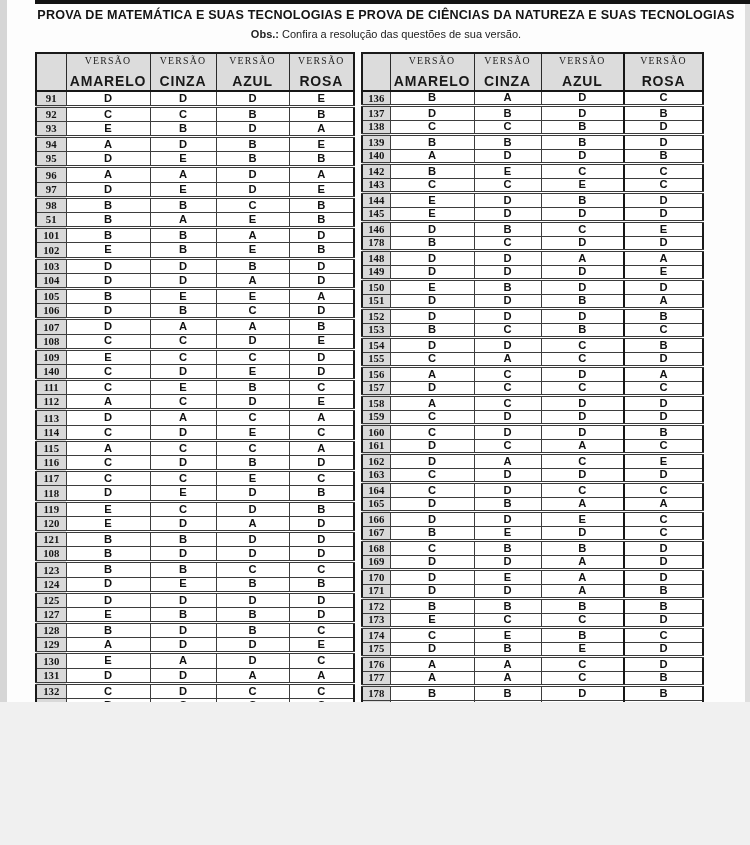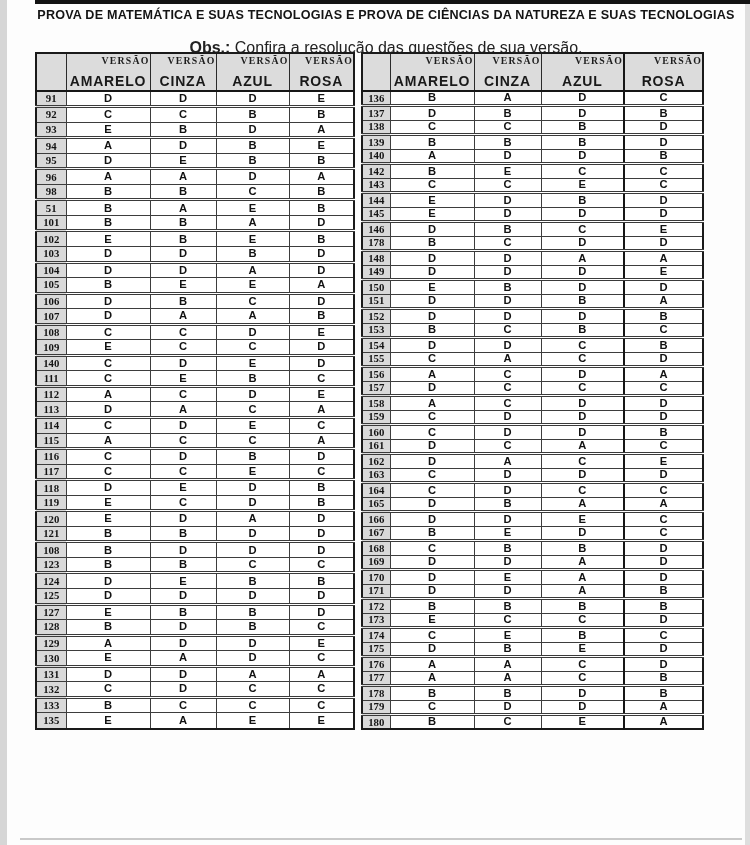--- a/index.html
+++ b/index.html
@@ -1,35 +1,35 @@
 <!DOCTYPE html>
 <html><head>
 <meta charset="utf-8">
 <style>
   * { margin:0; padding:0; box-sizing:border-box; }
   html,body { background:#f0f0f0; }
   .sheet {
     position:relative;
-    width:750px; height:845px;
+    width:750px; height:702px;
     background:#fdfdfd;
     overflow:hidden;
     font-family:"Liberation Sans", sans-serif;
     color:#111;
     padding-left:32px;
   }
   .edge-strip-left  { position:absolute; left:0; top:0; width:7px; height:100%; background:#d6d6d6; }
   .edge-strip-right { position:absolute; right:0; top:0; width:5px; height:100%; background:#dedede; }
   .top-bar { position:absolute; left:35px; right:0; top:0; height:4px; background:#131313; }
 
   .page-header { position:absolute; left:30px; right:8px; top:8px; text-align:center; }
   .page-title {
     font-size:12.6px; font-weight:bold; letter-spacing:0.2px;
     color:#141414;
   }
-  .page-note { margin-top:17px; font-size:16px; color:#222; }
+  .page-note { margin-top:6px; font-size:11px; color:#222; }
   .page-note b { font-weight:bold; }
 
   .tables-wrap { position:absolute; left:35px; top:52px; display:flex; gap:6px; }
 
   table.answers { border-collapse:collapse; table-layout:fixed; background:#fff; }
   table.answers { border:2px solid #1a1a1a; }
 
   
   #table-left  col.c-q  { width:30px; }
   #table-left  col.c-1  { width:84px; }
@@ -46,23 +46,22 @@
     background:#dcdcdc;
     border:1px solid #2b2b2b;
     border-bottom:2px solid #161616;
     height:36px;
     vertical-align:middle;
     text-align:center;
     padding:1px 0;
   }
   th .vlabel {
     font-family:"Liberation Serif", serif;
-    font-weight:bold; font-size:9.8px; letter-spacing:1.2px;
+    font-weight:normal; font-size:9.8px; letter-spacing:1.2px;
     color:#1d1d1d;
-    text-align:right;
   }
   th .vname {
     font-family:"Liberation Sans", sans-serif;
     font-weight:800; font-size:14px; letter-spacing:0.8px;
     color:#191919; margin-top:7px;
   }
   th.corner { border-right:2px solid #161616; }
 
   table.answers td {
     border:1px solid #3d3d3d;
@@ -172,20 +171,27 @@
             <td class="ans">B</td>
           </tr>
           <tr>
             <td class="qnum">96</td>
             <td class="ans">A</td>
             <td class="ans">A</td>
             <td class="ans">D</td>
             <td class="ans">A</td>
           </tr>
           <tr>
+            <td class="qnum">97</td>
+            <td class="ans">D</td>
+            <td class="ans">E</td>
+            <td class="ans">D</td>
+            <td class="ans">E</td>
+          </tr>
+          <tr>
             <td class="qnum">98</td>
             <td class="ans">B</td>
             <td class="ans">B</td>
             <td class="ans">C</td>
             <td class="ans">B</td>
           </tr>
           <tr>
             <td class="qnum">51</td>
             <td class="ans">B</td>
             <td class="ans">A</td>

